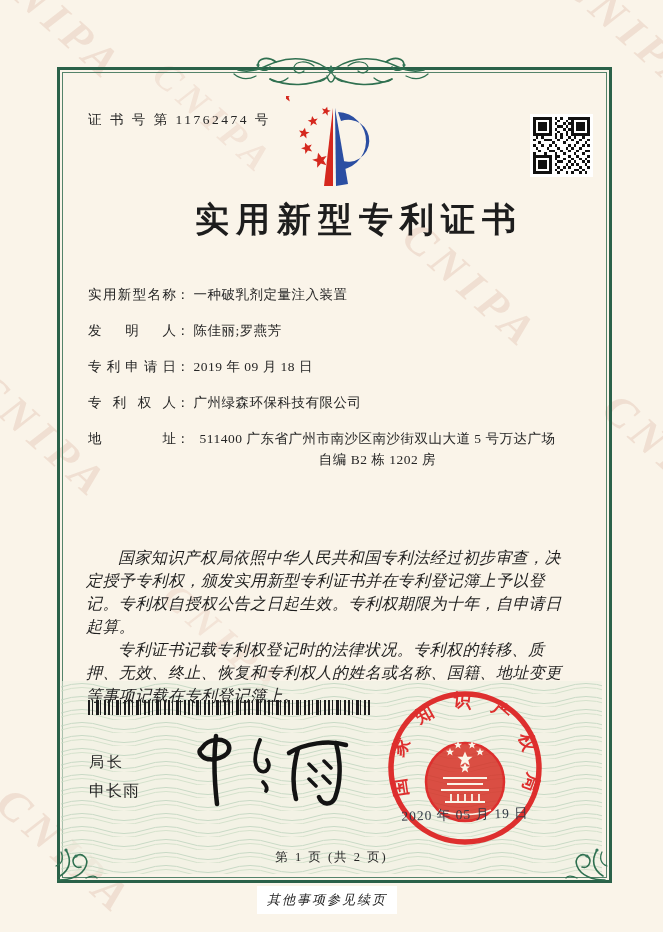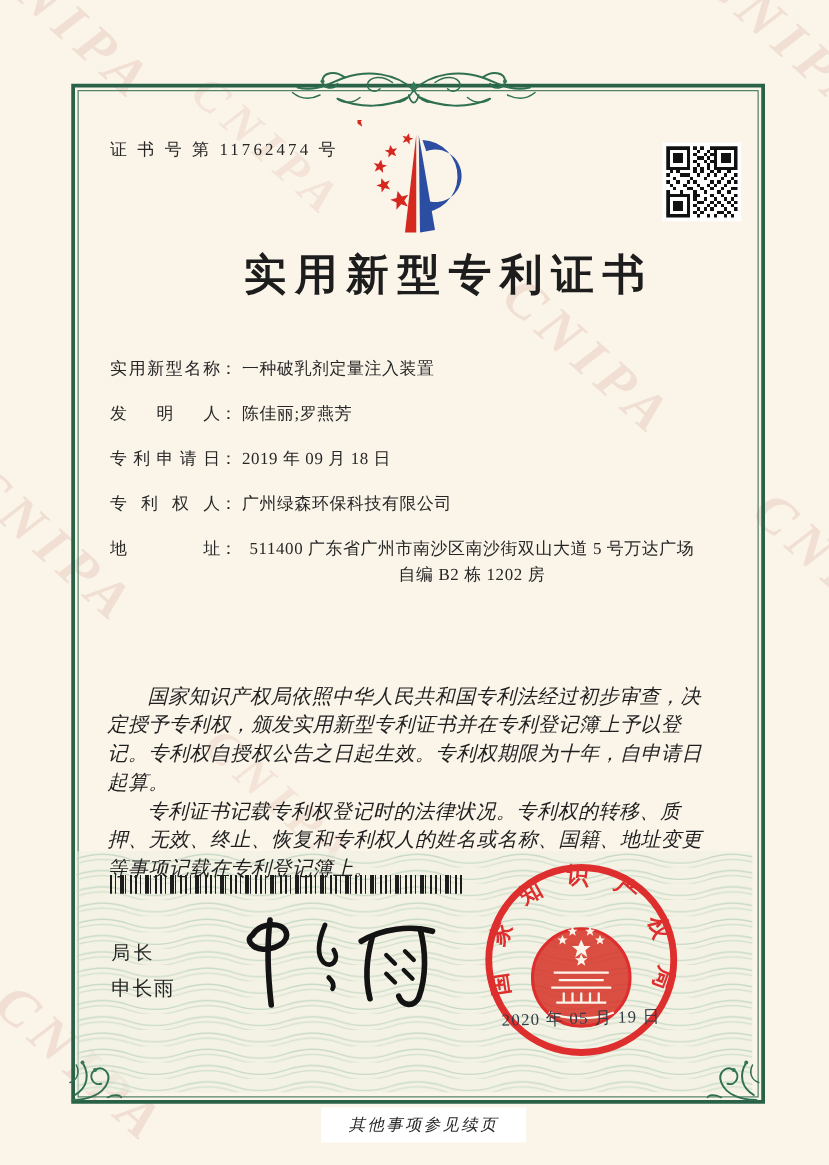--- a/index.html
+++ b/index.html
@@ -55,21 +55,21 @@
   .signature{position:absolute;left:186px;top:726px;z-index:2;}
 
   .seal{position:absolute;left:383px;top:686px;width:164px;height:164px;z-index:3;}
   .seal-text{font-size:18px;font-weight:700;letter-spacing:19px;fill:#dd1f1f;}
   .seal-date{position:absolute;left:383px;top:806px;width:164px;text-align:center;font-size:13.5px;
              letter-spacing:1px;color:#333b46;z-index:4;transform:rotate(-1.5deg);}
 
   .page-num{position:absolute;left:57px;top:849px;width:549px;text-align:center;font-size:12.5px;
             letter-spacing:2px;z-index:2;}
 
-  .cont-note{position:absolute;left:257px;top:886px;background:#ffffff;padding:5px 22px;font-size:13px;
+  .cont-note{position:absolute;left:257px;top:886px;background:#ffffff;padding:5px 10px;font-size:13px;
              font-style:italic;letter-spacing:2px;z-index:2;white-space:nowrap;}
 </style>
 </head>
 <body>
 
 <div class="page">
 
   <span class="wm" style="left:-28px;top:-8px">CNIPA</span>
   <span class="wm" style="left:548px;top:6px">CNIPA</span>
   <span class="wm small" style="left:140px;top:96px">CNIPA</span>
@@ -236,16 +236,17 @@
           <path d="M-22 10 h44 M-18 16 h36 M-24 22 h48"></path>
           <path d="M-14 26 v8 M-7 26 v8 M0 26 v8 M7 26 v8 M14 26 v8"></path>
           <path d="M-20 34 h40"></path>
           <path d="M-26 42 C-12 48 12 48 26 42"></path>
         </g>
       </g>
     </g>
   </svg>
   <div class="seal-date">2020 年 05 月 19 日</div>
 
+  <div class="page-num">第 1 页 (共 2 页)</div>
 
   <div class="cont-note">其他事项参见续页</div>
 
 </div>
 
 </body></html>

